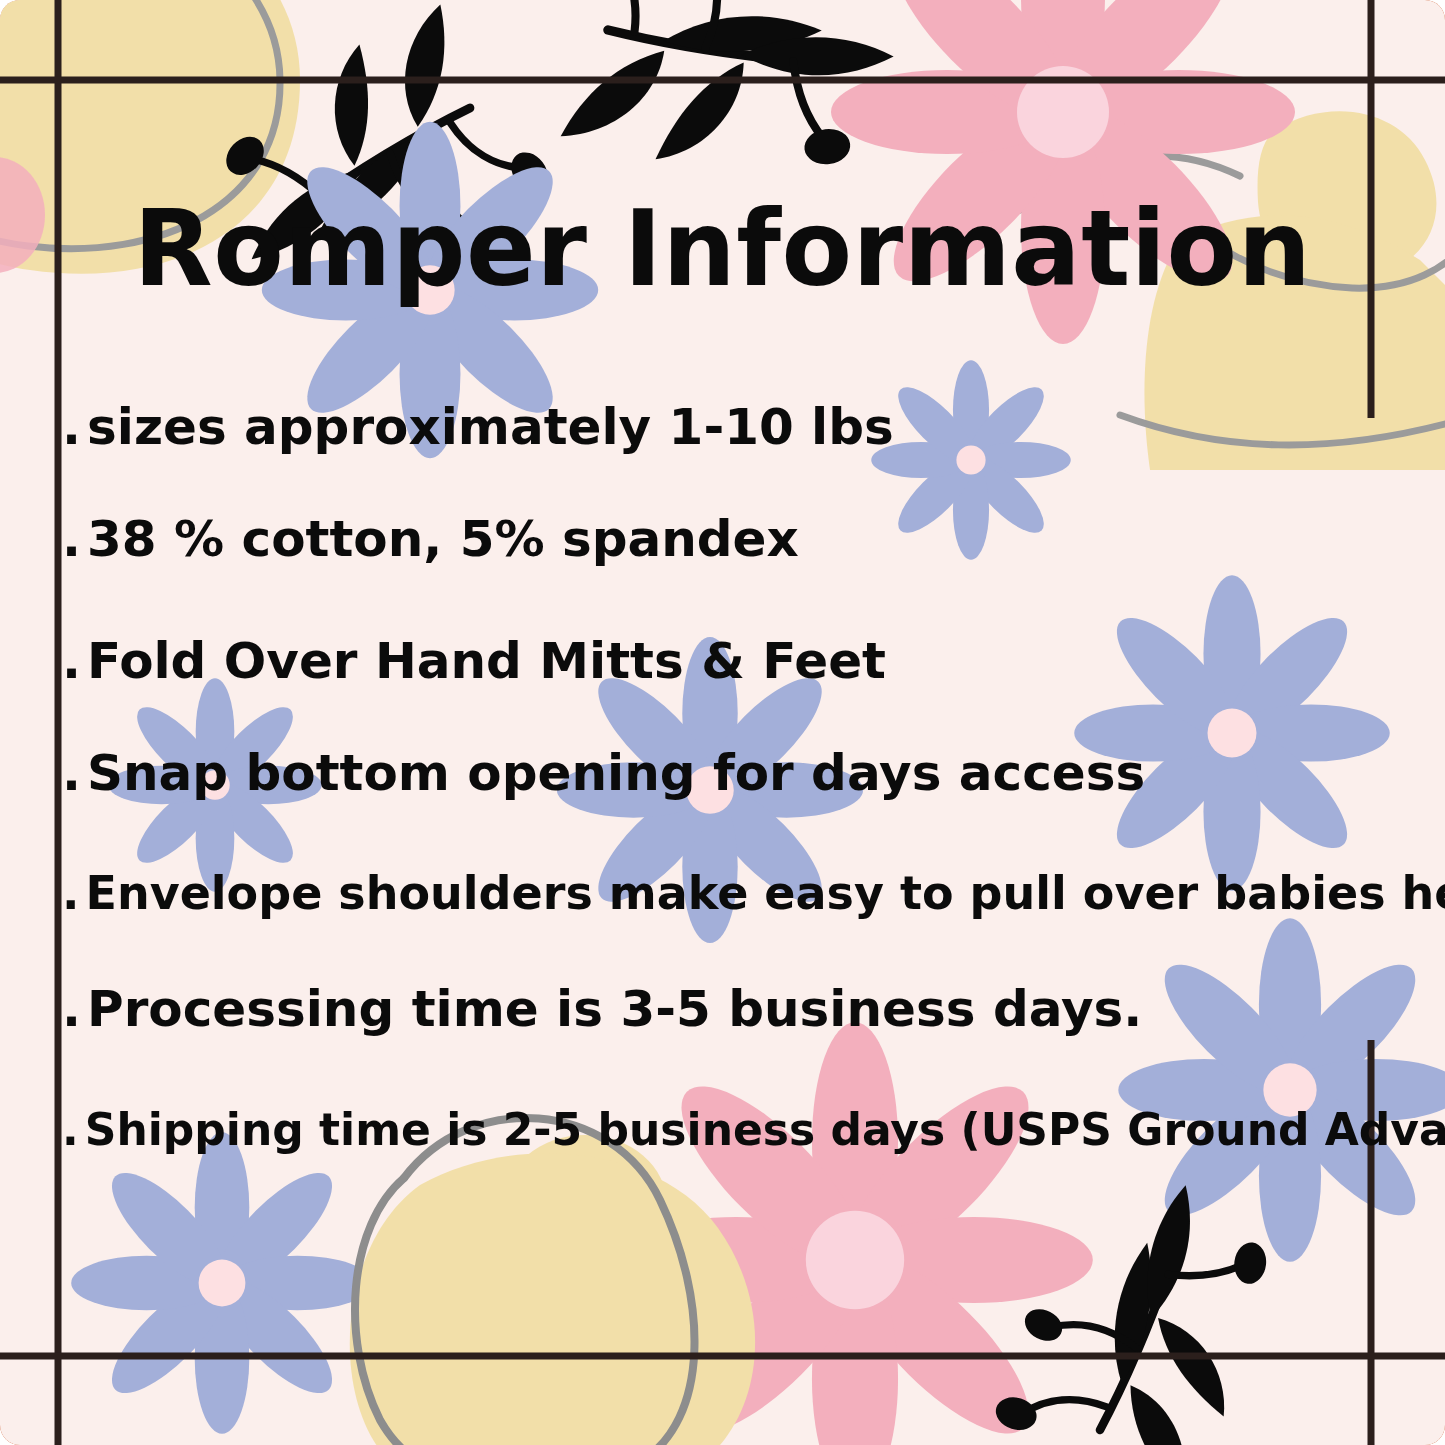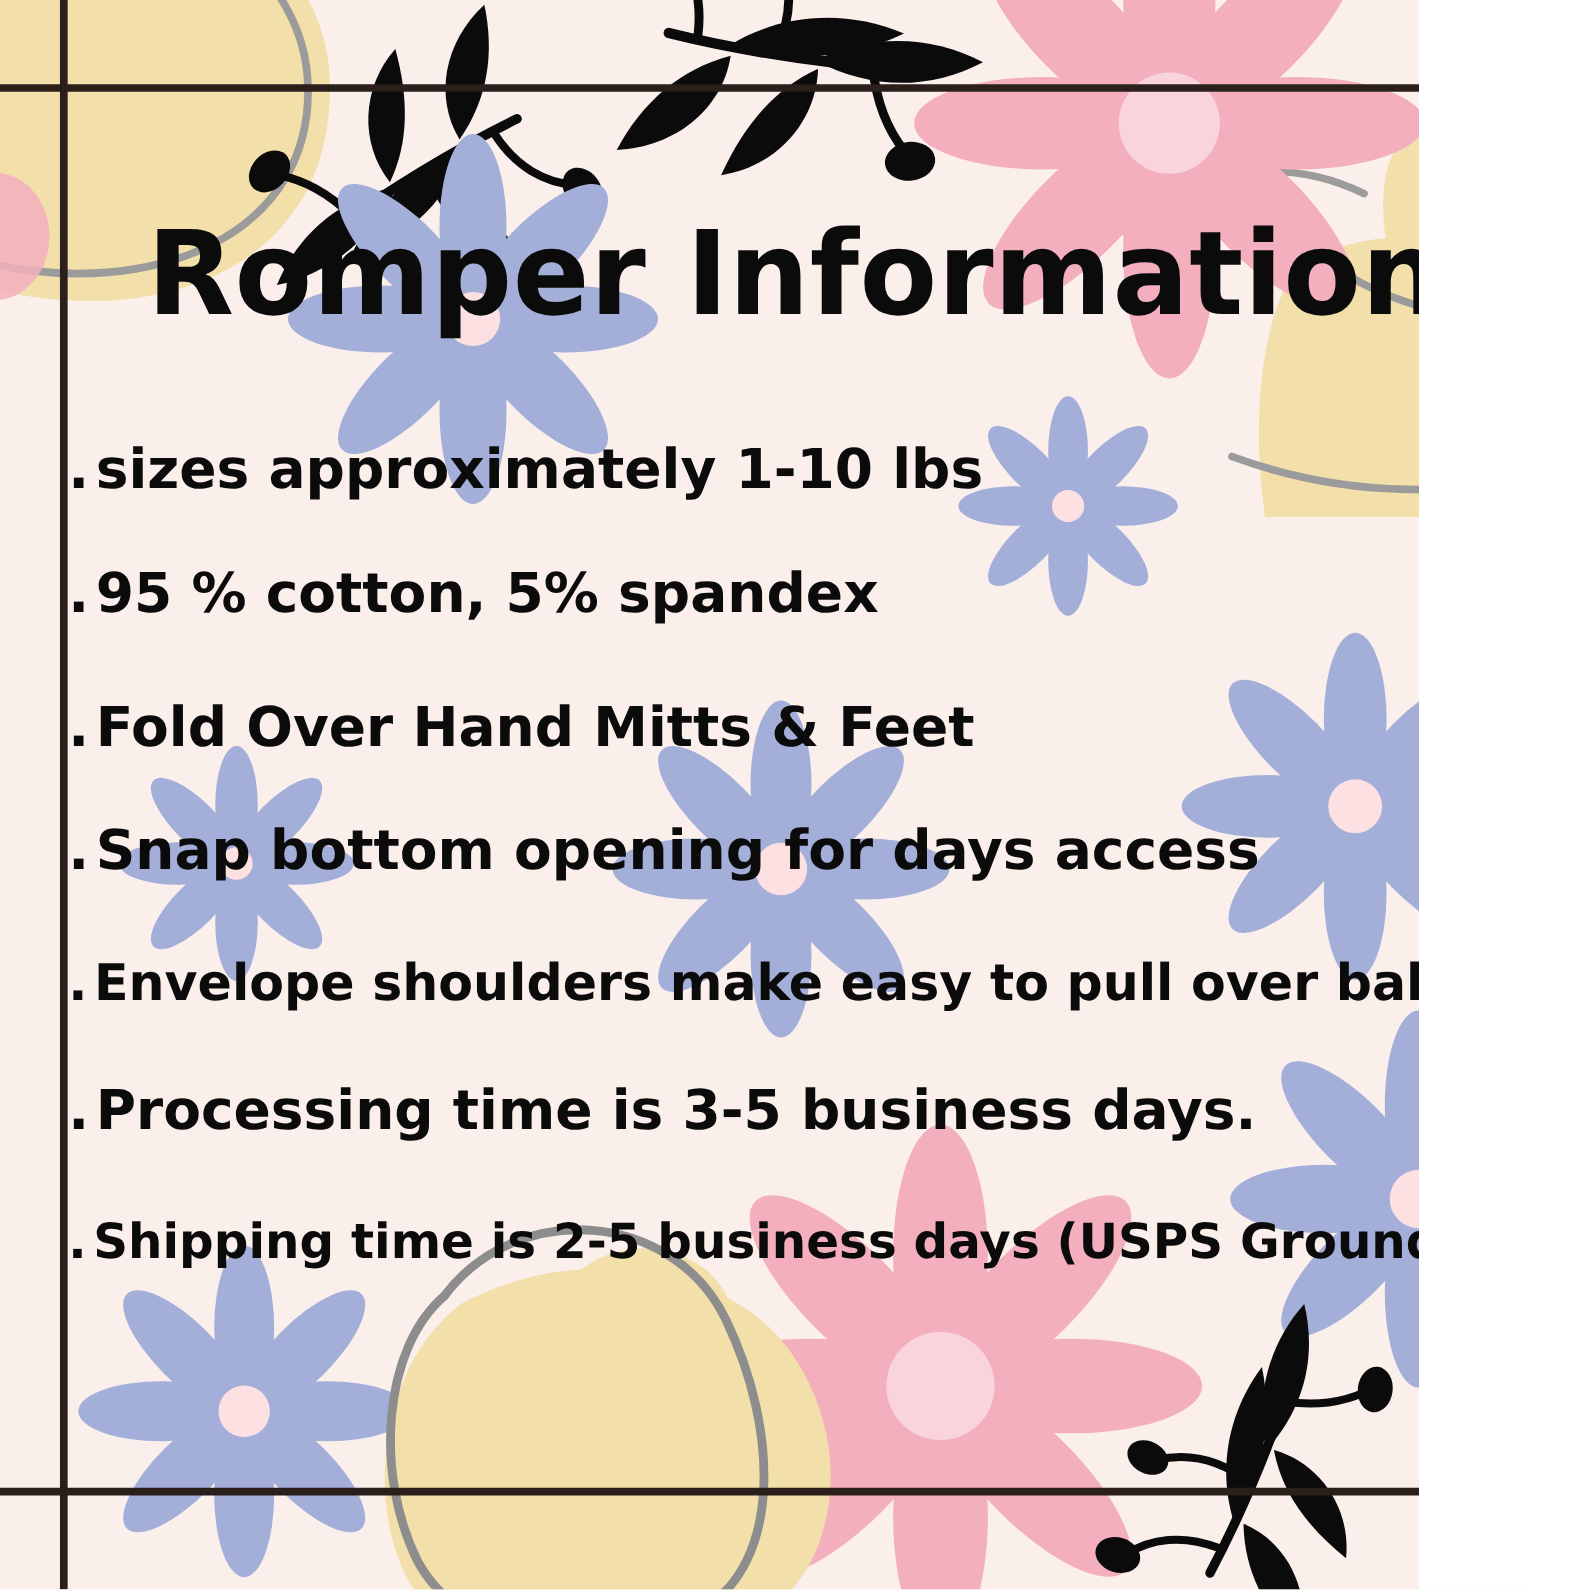--- a/index.html
+++ b/index.html
@@ -2,25 +2,26 @@
 <html><head>
 <meta charset="utf-8">
 <style>
   html, body {
     margin: 0;
     padding: 0;
     background: #ffffff;
   }
   #poster {
     position: relative;
-    width: 1290px;
+    width: 1445px;
     height: 1445px;
     overflow: hidden;
-    background: #e5e5e5;
+    background: #c2410c;
     font-family: "DejaVu Sans", sans-serif;
+    border-radius: 20px;
   }
   #bg-svg {
     position: absolute;
     inset: 0;
     width: 1445px;
     height: 1445px;
     display: block;
   }
   #content {
     position: absolute;
@@ -197,21 +198,21 @@
 
     <div class="bullets">
 
       <div class="bullet b1">
         <span class="dot">.</span>
         <span>sizes approximately 1-10 lbs</span>
       </div>
 
       <div class="bullet b2">
         <span class="dot">.</span>
-        <span>95 % cotton, 5% spandex</span>
+        <span>38 % cotton, 5% spandex</span>
       </div>
 
       <div class="bullet b3">
         <span class="dot">.</span>
         <span>Fold Over Hand Mitts  &amp;  Feet</span>
       </div>
 
       <div class="bullet b4">
         <span class="dot">.</span>
         <span>Snap bottom opening for days access</span>

